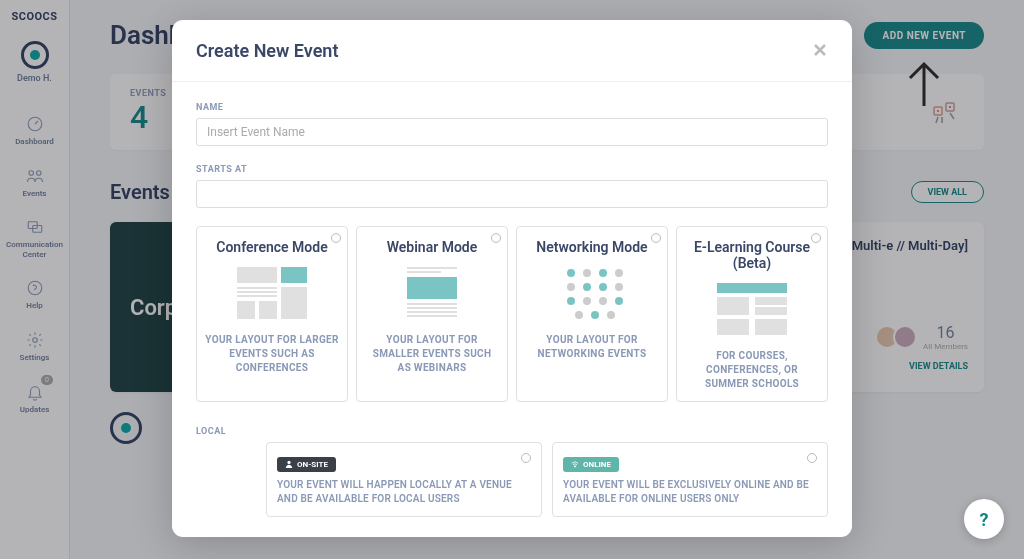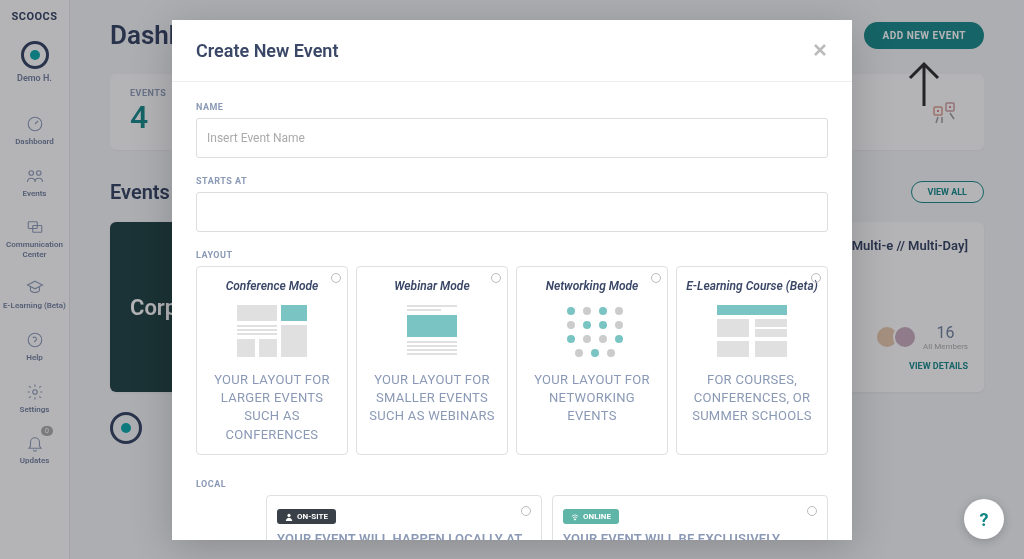--- a/index.html
+++ b/index.html
@@ -45,43 +45,43 @@
 .member-count { font-size: 16px; color: #6b7b99; text-align: center; }
 .member-count-sub { font-size: 8px; color: #aaa; }
 .view-details { color: #0d8584; font-size: 9px; font-weight: 700; text-align: right; margin-top: 10px; }
 
 .bottom-row { margin-top: 20px; }
 .mini-logo { width: 32px; height: 32px; border: 3px solid #2a3a5a; border-radius: 50%; display: flex; align-items: center; justify-content: center; }
 .mini-logo-inner { width: 10px; height: 10px; background: #00a6a6; border-radius: 50%; }
 
 
 .overlay { position: absolute; inset: 0; background: rgba(40,40,50,0.35); display: flex; justify-content: center; align-items: flex-start; padding-top: 20px; }
-.modal { background: #fff; width: 680px; border-radius: 0; box-shadow: 0 8px 40px rgba(0,0,0,0.2); max-height: 520px; overflow: hidden; }
+.modal { background: #fff; width: 680px; border-radius: 11px; box-shadow: 0 8px 40px rgba(0,0,0,0.2); max-height: 520px; overflow: hidden; }
 .modal-header { display: flex; justify-content: space-between; align-items: center; padding: 18px 24px; border-bottom: 1px solid #eee; }
 .modal-title { font-size: 18px; font-weight: 600; color: #3a4766; }
 .modal-close { font-size: 22px; color: #bbb; cursor: pointer; background: none; border: none; }
 .modal-body { padding: 20px 24px; }
 .form-label { font-size: 9px; font-weight: 700; color: #8a99b5; letter-spacing: 0.5px; margin-bottom: 6px; display: block; }
-.form-input { width: 100%; border: 1px solid #ddd; border-radius: 3px; padding: 12px 10px; font-size: 12px; margin-bottom: 18px; color: #6b7b99; }
+.form-input { width: 100%; border: 1px solid #ddd; border-radius: 3px; padding: 6px 10px; font-size: 12px; margin-bottom: 18px; color: #6b7b99; }
 .form-input::placeholder { color: #aaa; }
 
 .layout-grid { display: flex; gap: 8px; margin-bottom: 24px; }
 .layout-card { flex: 1; border: 1px solid #e0e0e0; border-radius: 4px; padding: 12px 8px 10px; position: relative; text-align: center; cursor: pointer; }
 .layout-radio { position: absolute; top: 6px; right: 6px; width: 10px; height: 10px; border: 1px solid #bbb; border-radius: 50%; }
-.layout-title { font-size: 12px; font-weight: 600; color: #3a4766; margin-bottom: 10px; font-style: italic; }
+.layout-title { font-size: 14px; font-weight: 600; color: #3a4766; margin-bottom: 10px; }
 .layout-icon { height: 58px; display: flex; align-items: center; justify-content: center; margin-bottom: 10px; }
-.layout-desc { font-size: 13px; color: #8a99b5; font-weight: 400; line-height: 1.4; letter-spacing: 0.3px; }
+.layout-desc { font-size: 10px; color: #8a99b5; font-weight: 700; line-height: 1.4; letter-spacing: 0.3px; }
 
 .type-row { display: flex; gap: 10px; margin-left: 70px; }
 .type-card { flex: 1; border: 1px solid #e0e0e0; border-radius: 4px; padding: 10px 10px; position: relative; cursor: pointer; }
 .type-badge { display: inline-flex; align-items: center; gap: 4px; border-radius: 3px; padding: 3px 8px; font-size: 8px; font-weight: 700; color: #fff; margin-bottom: 6px; }
 .type-badge.onsite { background: #3a4048; }
 .type-badge.online { background: #5fb5a8; }
 .type-badge.hybrid { background: #9b7fd4; }
-.type-desc { font-size: 13px; color: #8a99b5; font-weight: 600; line-height: 1.4; letter-spacing: 0.2px; }
+.type-desc { font-size: 10px; color: #8a99b5; font-weight: 600; line-height: 1.4; letter-spacing: 0.2px; }
 .type-radio { position: absolute; top: 10px; right: 10px; width: 10px; height: 10px; border: 1px solid #bbb; border-radius: 50%; }
 
 
 .fab { position: absolute; bottom: 20px; right: 20px; width: 40px; height: 40px; border-radius: 50%; background: #fff; box-shadow: 0 2px 10px rgba(0,0,0,0.2); display: flex; align-items: center; justify-content: center; color: #0d8584; font-weight: 700; font-size: 18px; }
 
 
 .thumb { width: 70px; height: 54px; position: relative; }
 .thumb-conf .r1 { position:absolute; top:0; left:0; width:40px; height:16px; background:#e0e0e0; }
 .thumb-conf .r2 { position:absolute; top:0; right:0; width:26px; height:16px; background:#7bc4c4; }
 .thumb-conf .r3 { position:absolute; top:20px; left:0; width:40px; height:2px; background:#e0e0e0; }
@@ -137,27 +137,20 @@
   </div>
   <div class="nav-item">
     <svg viewBox="0 0 24 24" fill="none" stroke="#8a99b5" stroke-width="1.5">
         <rect x="3" y="5" width="12" height="9" rx="1"></rect>
         <rect x="9" y="10" width="12" height="9" rx="1"></rect>
       </svg>
     <div class="nav-label">Communication Center</div>
   </div>
   <div class="nav-item">
     <svg viewBox="0 0 24 24" fill="none" stroke="#8a99b5" stroke-width="1.5">
-        <path d="M12 3 L22 8 L12 13 L2 8 Z"></path>
-        <path d="M6 10 v5 c0 1 3 3 6 3 s6-2 6-3 v-5"></path>
-      </svg>
-    <div class="nav-label">E-Learning (Beta)</div>
-  </div>
-  <div class="nav-item">
-    <svg viewBox="0 0 24 24" fill="none" stroke="#8a99b5" stroke-width="1.5">
         <circle cx="12" cy="12" r="9"></circle>
         <path d="M9 9a3 3 0 015 2c0 2-3 2-3 4M12 18h.01"></path>
       </svg>
     <div class="nav-label">Help</div>
   </div>
   <div class="nav-item">
     <svg viewBox="0 0 24 24" fill="none" stroke="#8a99b5" stroke-width="1.5">
         <circle cx="12" cy="12" r="3"></circle>
         <path d="M12 2v3M12 19v3M4.2 4.2l2.1 2.1M17.7 17.7l2.1 2.1M2 12h3M19 12h3M4.2 19.8l2.1-2.1M17.7 6.3l2.1-2.1"></path>
       </svg>
@@ -241,21 +234,20 @@
           </svg>
       </button>
     </div>
     <div class="modal-body">
       <label class="form-label">NAME</label>
       <input class="form-input" placeholder="Insert Event Name" style="">
 
       <label class="form-label">STARTS AT</label>
       <input class="form-input" style="">
 
-      <label class="form-label">LAYOUT</label>
       <div class="layout-grid">
         <div class="layout-card">
           <div class="layout-radio"></div>
           <div class="layout-title">Conference Mode</div>
           <div class="layout-icon">
             <div class="thumb thumb-conf">
                 <div class="r1"></div>
                 <div class="r2"></div>
                 <div class="r3"></div>
                 <div class="r4"></div>

